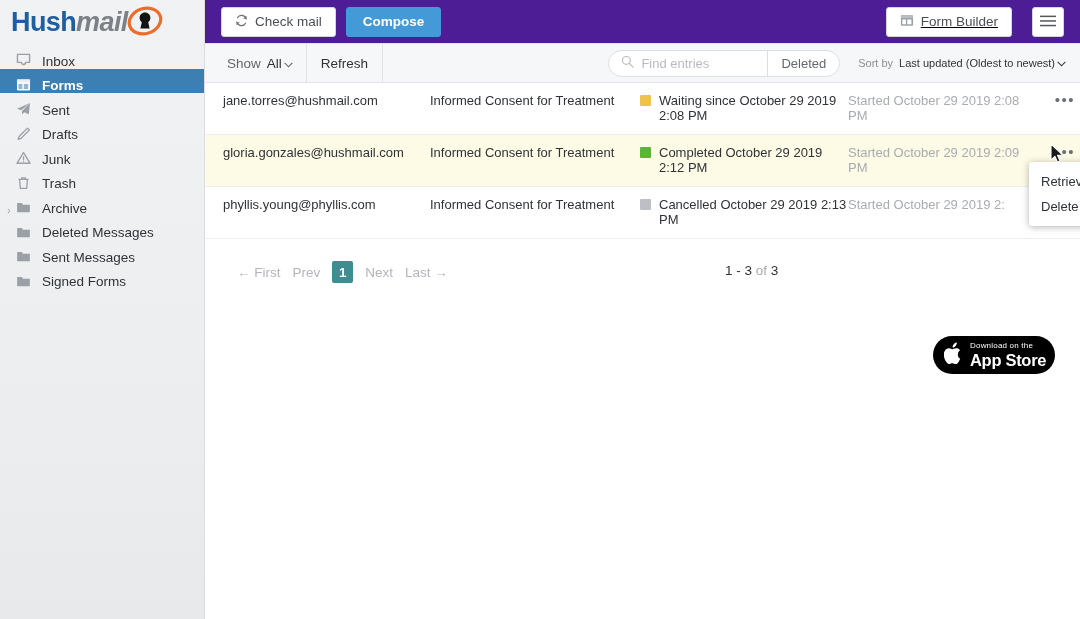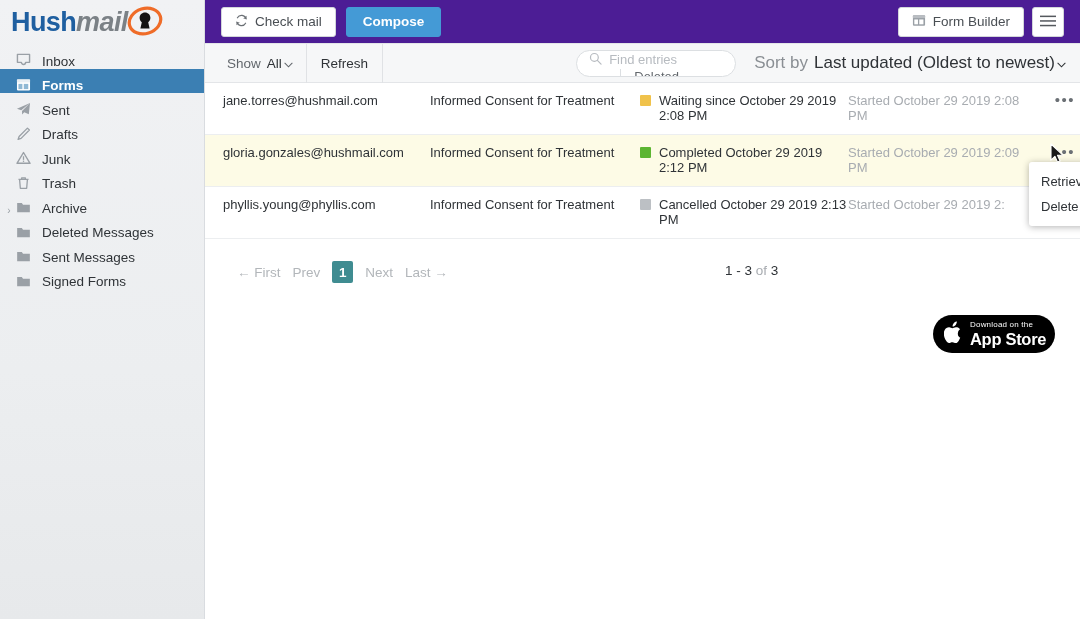--- a/index.html
+++ b/index.html
@@ -60,45 +60,45 @@
     background: #fff; color: #4a4f54; font-size: 13.5px;
     display: inline-flex; align-items: center; gap: 7px;
     padding: 0 13px; cursor: pointer;
     font-family: "Liberation Sans", sans-serif;
   }
   .btn-primary {
     background: #449ad6; border-color: #449ad6; color: #fff; font-weight: bold;
     padding: 0 16px;
   }
   #check-mail { margin-right: 10px; }
-  .toolbar-right { margin-left: auto; display: flex; align-items: center; gap: 8px; }
+  .toolbar-right { margin-left: auto; display: flex; align-items: center; gap: 20px; text-decoration: underline; }
   .btn-icon-only { padding: 0; width: 32px; justify-content: center; font-size: 17px; color: #55595e;}
 
   
   #filterbar {
     height: 39px; background: #f6f7f8; border-bottom: 1px solid #e3e5e8;
     display: flex; align-items: center; padding-left: 22px; position: relative;
   }
   .fb-cell { font-size: 13.5px; color: #2f3337; display: flex; align-items: center; height: 39px; }
   #show-cell { color: #62676c; gap: 6px; padding-right: 13px; border-right: 1px solid #e0e2e5; }
   #show-value { color: #2f3337; display: inline-flex; align-items: center; gap: 2px; }
   #refresh-cell { padding: 0 14px; border-right: 1px solid #e0e2e5; cursor: pointer; }
   #search-wrap {
     margin-left: auto; margin-right: 0;
     display: flex; align-items: center;
     border: 1px solid #dcdfe2; border-radius: 15px; height: 27px;
-    background: #fff; overflow: hidden; flex-direction: column;
+    background: #fff; overflow: hidden;
   }
   #search-input-box { display: flex; align-items: center; gap: 7px; padding: 0 10px 0 12px; width: 158px; }
   #search-placeholder { font-size: 13px; color: #b7bbc0; }
   #search-btn {
     border-left: 1px solid #dcdfe2; height: 27px; display: flex; align-items: center;
     padding: 0 13px; font-size: 13px; color: #62676c; cursor: pointer;
   }
-  #sort-cell { display: flex; align-items: center; gap: 6px; padding: 0 14px 0 18px; font-size: 17px; }
+  #sort-cell { display: flex; align-items: center; gap: 6px; padding: 0 14px 0 18px; font-size: 11px; }
   #sort-label { color: #8a8f94; }
   #sort-value { color: #2f3337; display: inline-flex; align-items: center; gap: 2px; }
 
   
   #table { width: 100%; }
   .row {
     display: flex; align-items: flex-start;
     border-bottom: 1px solid #eceef0;
     padding: 10px 0 11px 0;
     font-size: 13px; color: #2f3337;
@@ -137,21 +137,21 @@
   .pg-current {
     background: #3f8c91; color: #fff; font-weight: bold;
     width: 21px; height: 22px; display: flex; align-items: center; justify-content: center;
     border-radius: 2px; font-size: 13.5px;
   }
   #pager-count { position: absolute; left: 520px; top: 24px; font-size: 13.5px; color: #2f3337; }
   #pager-count .of { color: #a8acb1; }
 
   
   #appstore {
-    position: absolute; left: 728px; top: 315px;
+    position: absolute; left: 728px; top: 336px;
     width: 122px; height: 38px; background: #000; border-radius: 19px;
     display: flex; align-items: center; gap: 7px; padding-left: 11px;
     cursor: pointer;
   }
   #appstore .as-text { color: #fff; line-height: 1; }
   #appstore .as-top { font-size: 8px; letter-spacing: 0.2px; display: block; margin-bottom: 2px; }
   #appstore .as-bot { font-size: 16.5px; font-weight: bold; letter-spacing: -0.3px; display: block; }
 
   
   #cursor { position: absolute; left: 1050px; top: 143px; z-index: 60; pointer-events: none; }

